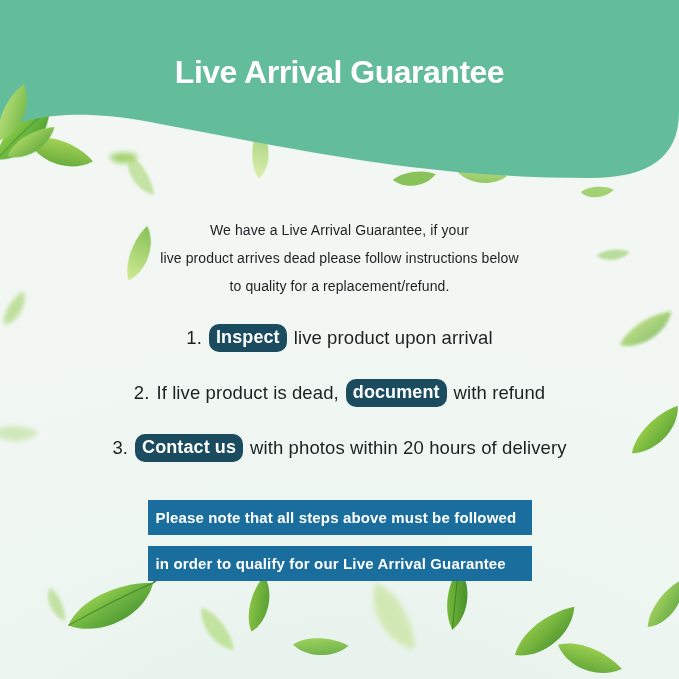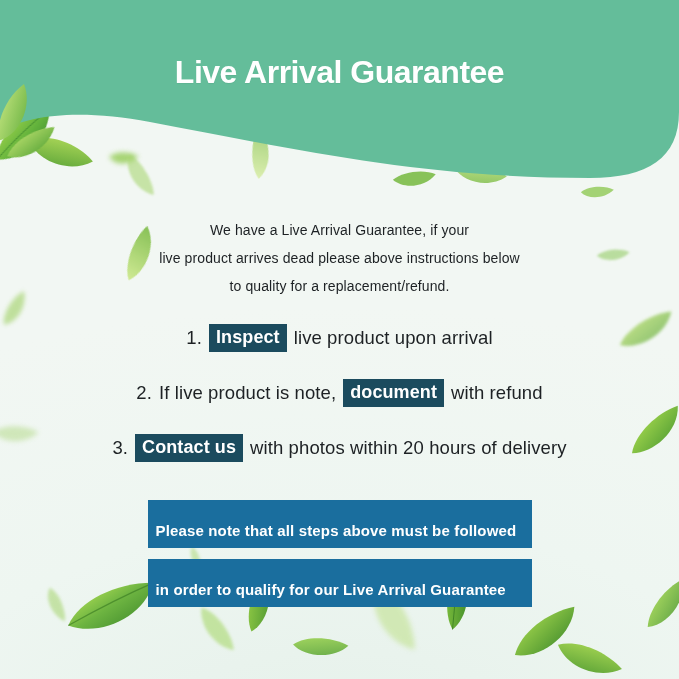--- a/index.html
+++ b/index.html
@@ -101,38 +101,39 @@
 
   .chip {
     display:inline-block;
     background:#1b4b5e;
     color:#ffffff;
     font-weight:700;
     font-size:18px;
     letter-spacing:.1px;
     padding:4px 7px 5px 7px;
     line-height:19px;
+    border-radius:10px;
   }
 
   
   .note {
     position:absolute;
     left:50%;
     top:500px;
     transform:translateX(-50%);
     width:384px;
   }
   .note-line {
     background:#1a6e9e;
     color:#ffffff;
     font-size:15px;
     font-weight:700;
     letter-spacing:.15px;
     line-height:20px;
-    padding:21px 8px 7px 8px;
+    padding:8px 8px 7px 8px;
     white-space:nowrap;
     text-align:left;
   }
   .note-line + .note-line { margin-top:11px; }
 </style>
 </head>
 <body>
 
 <div class="poster">
 
@@ -425,35 +426,35 @@
       </svg>
     </div>
   </div>
 
   <div class="content">
 
     <div class="banner-title">Live Arrival Guarantee</div>
 
     <div class="intro">
       <div>We have a Live Arrival Guarantee, if your</div>
-      <div>live product arrives dead please above instructions below</div>
+      <div>live product arrives dead please follow instructions below</div>
       <div>to quality for a replacement/refund.</div>
     </div>
 
     <div class="steps">
 
       <div class="step">
         <span class="num">1.</span>
         <span class="chip">Inspect</span>
         <span class="tail">live product upon arrival</span>
       </div>
 
       <div class="step">
         <span class="num">2.</span>
-        <span class="lead" style="margin-right:7px;">If live product is note,</span>
+        <span class="lead" style="margin-right:7px;">If live product is dead,</span>
         <span class="chip">document</span>
         <span class="tail">with refund</span>
       </div>
 
       <div class="step">
         <span class="num">3.</span>
         <span class="chip">Contact us</span>
         <span class="tail">with photos within 20 hours of delivery</span>
       </div>
 

